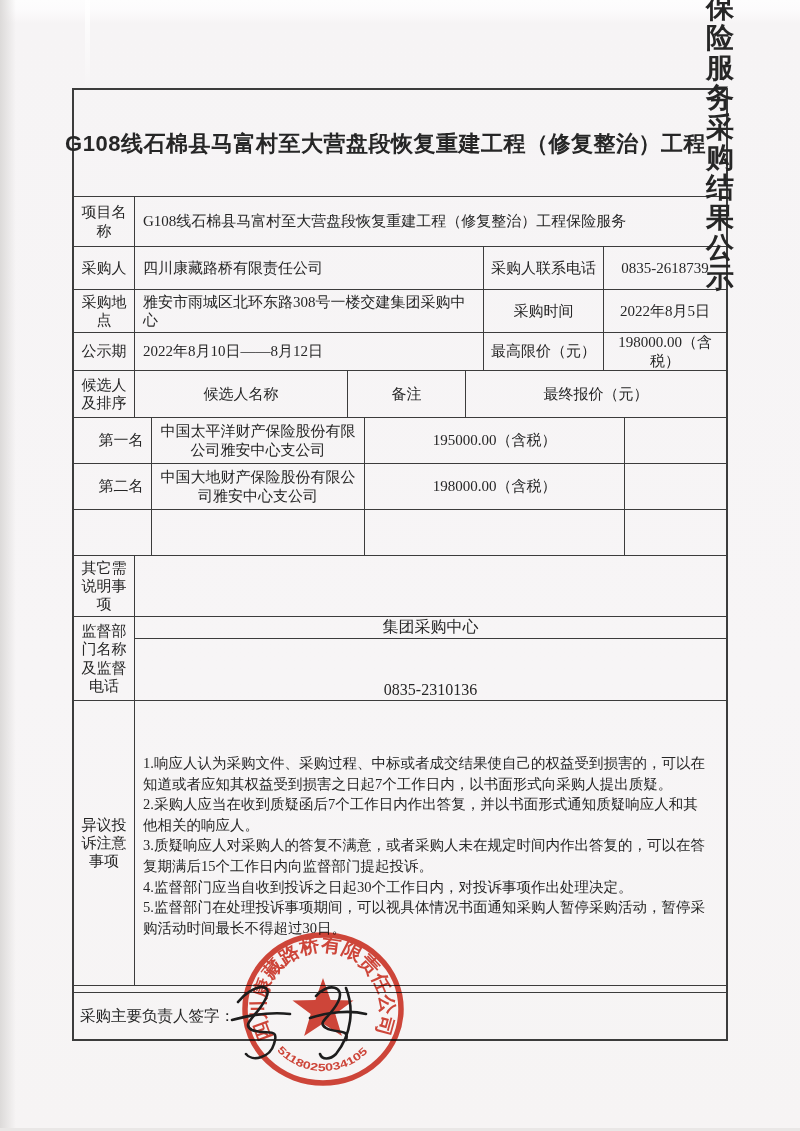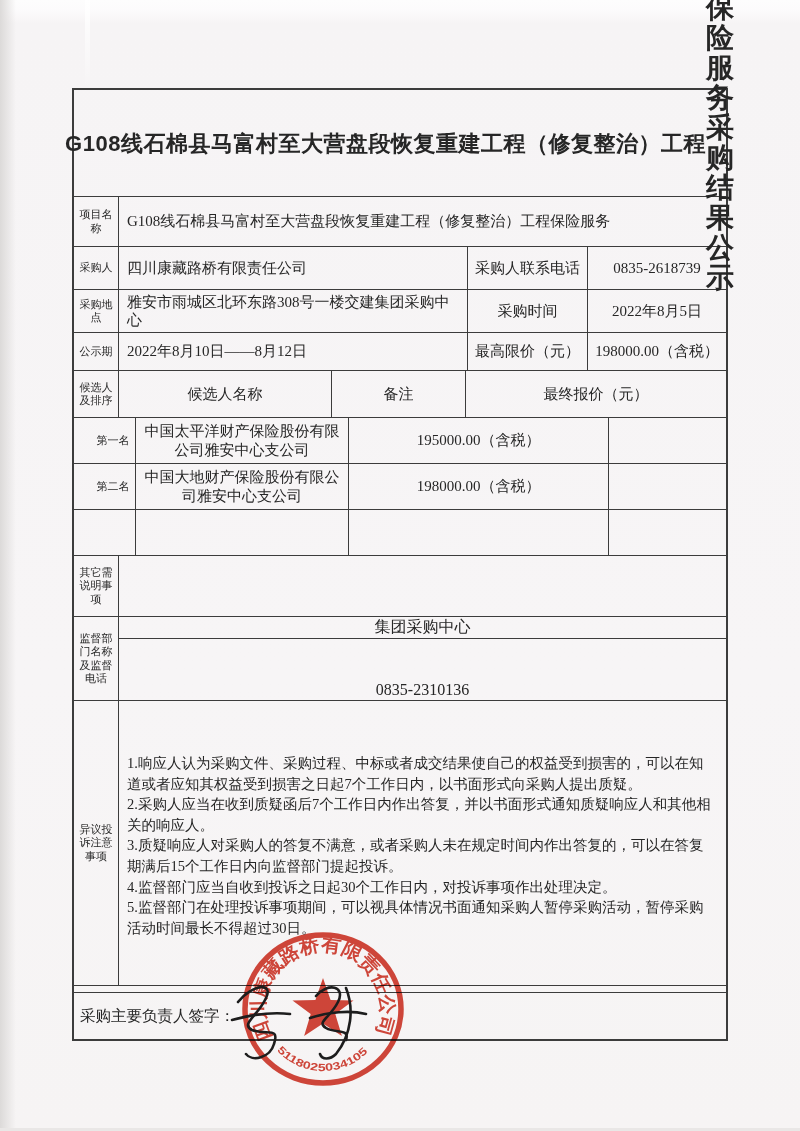--- a/index.html
+++ b/index.html
@@ -15,21 +15,21 @@
     background:linear-gradient(180deg,rgba(255,255,255,.95),rgba(255,255,255,0)); }
 
   .doc-table { position:absolute; left:72px; top:88px; width:656px;
     border:2px solid #3c3c3c; background:transparent; }
   .row { display:flex; border-bottom:1.6px solid #3c3c3c; }
   .row:last-child { border-bottom:none; }
   .cell { border-right:1.6px solid #3c3c3c; display:flex; align-items:center;
     justify-content:center; text-align:center; padding:2px 3px;
     font-size:15px; line-height:1.22; overflow:hidden; }
   .cell:last-child { border-right:none; }
-  .lbl { width:45px; flex:none; font-size:11px; }
+  .lbl { width:61px; flex:none; font-size:15px; }
   .grow { flex:1; }
   .left { justify-content:flex-start; text-align:left; padding-left:8px; }
 
   
   .r-title { height:107px; justify-content:center; align-items:center; }
   .r-project { height:50px; }
   .r-purchaser { height:43px; }
   .r-location { height:43px; }
   .r-publicity { height:38px; }
   .r-candh { height:47px; }

